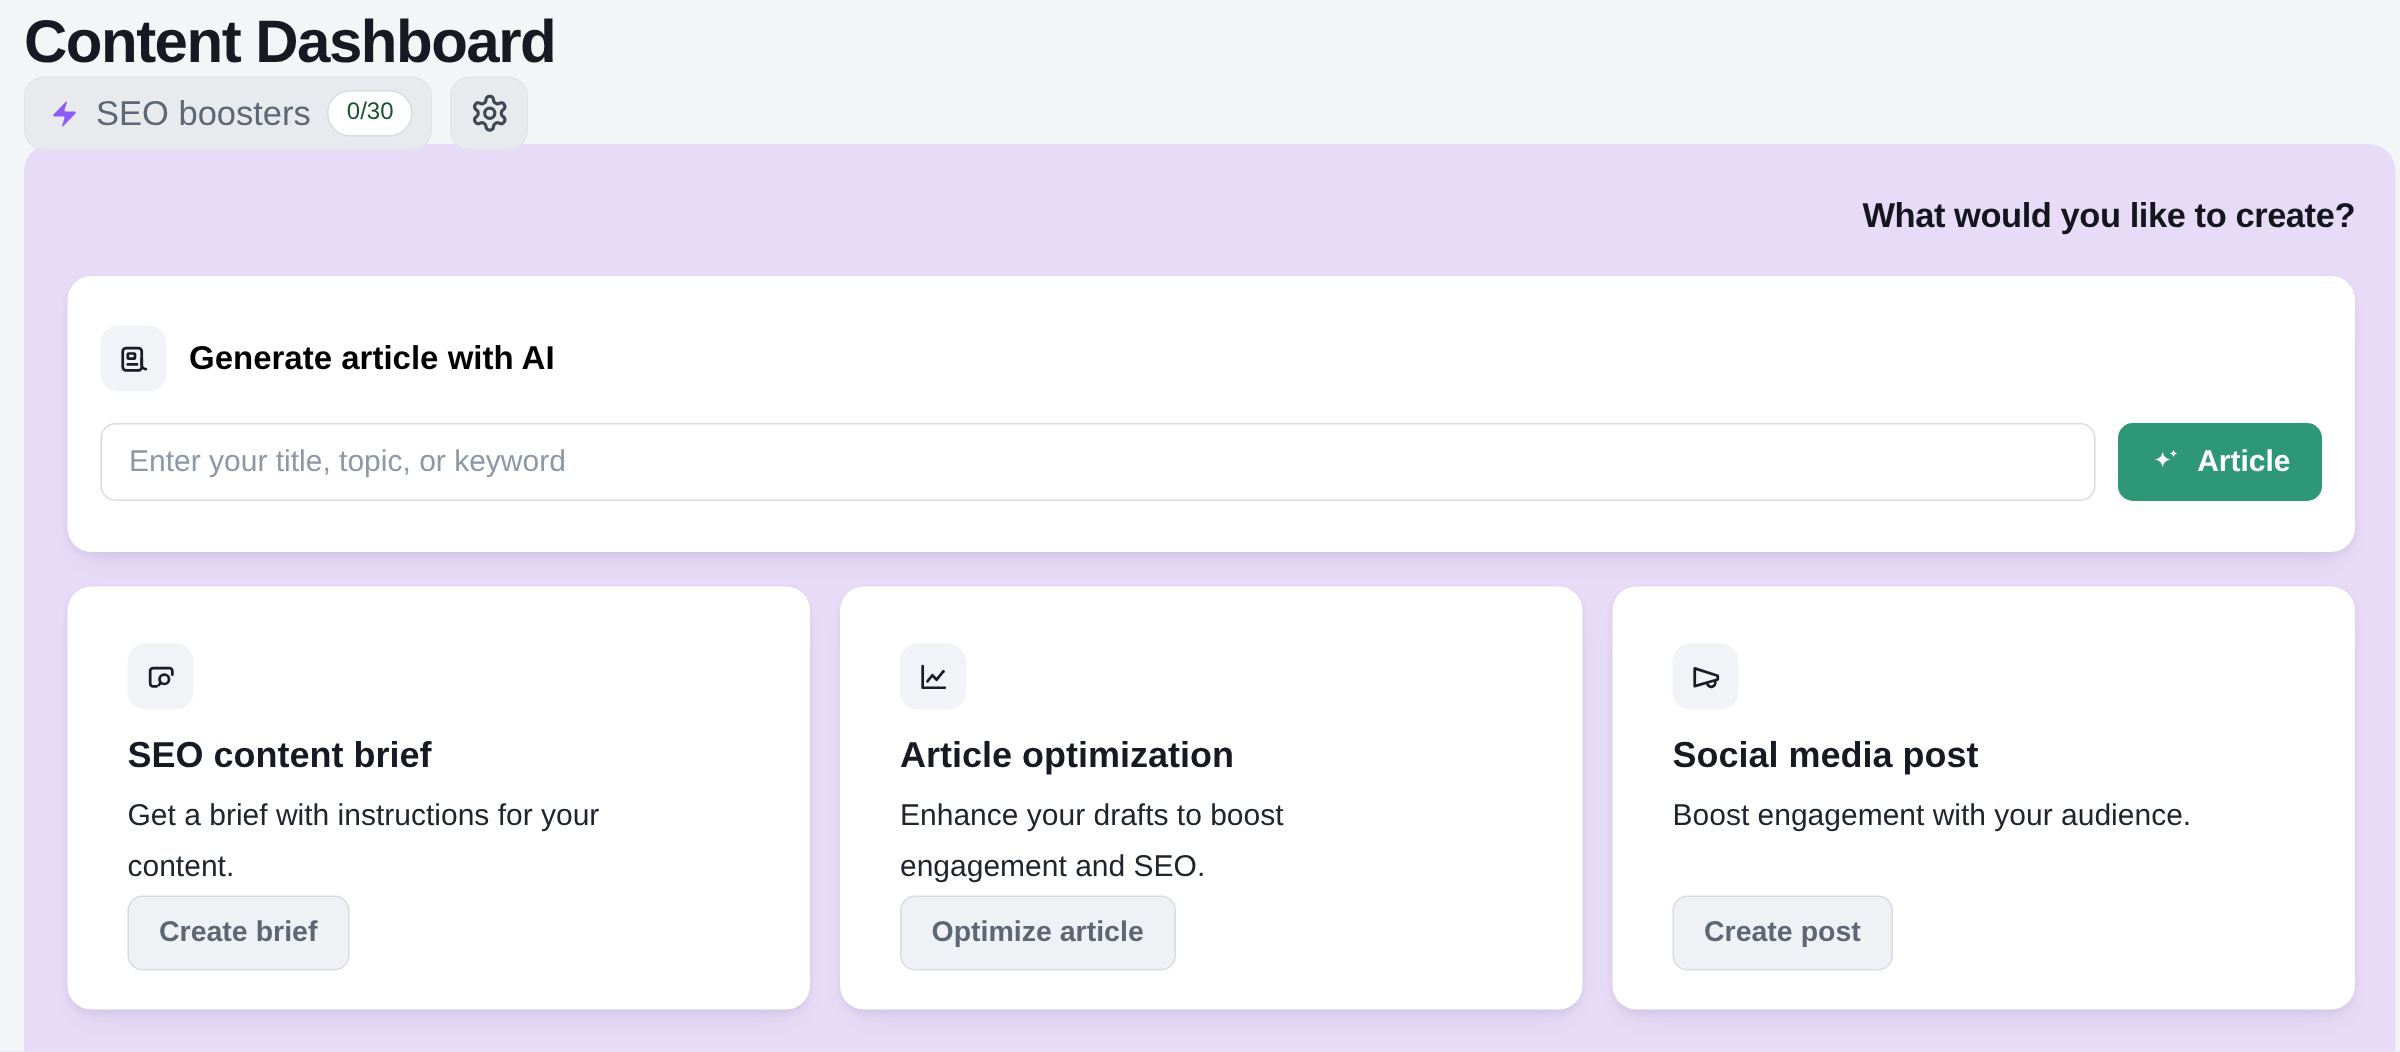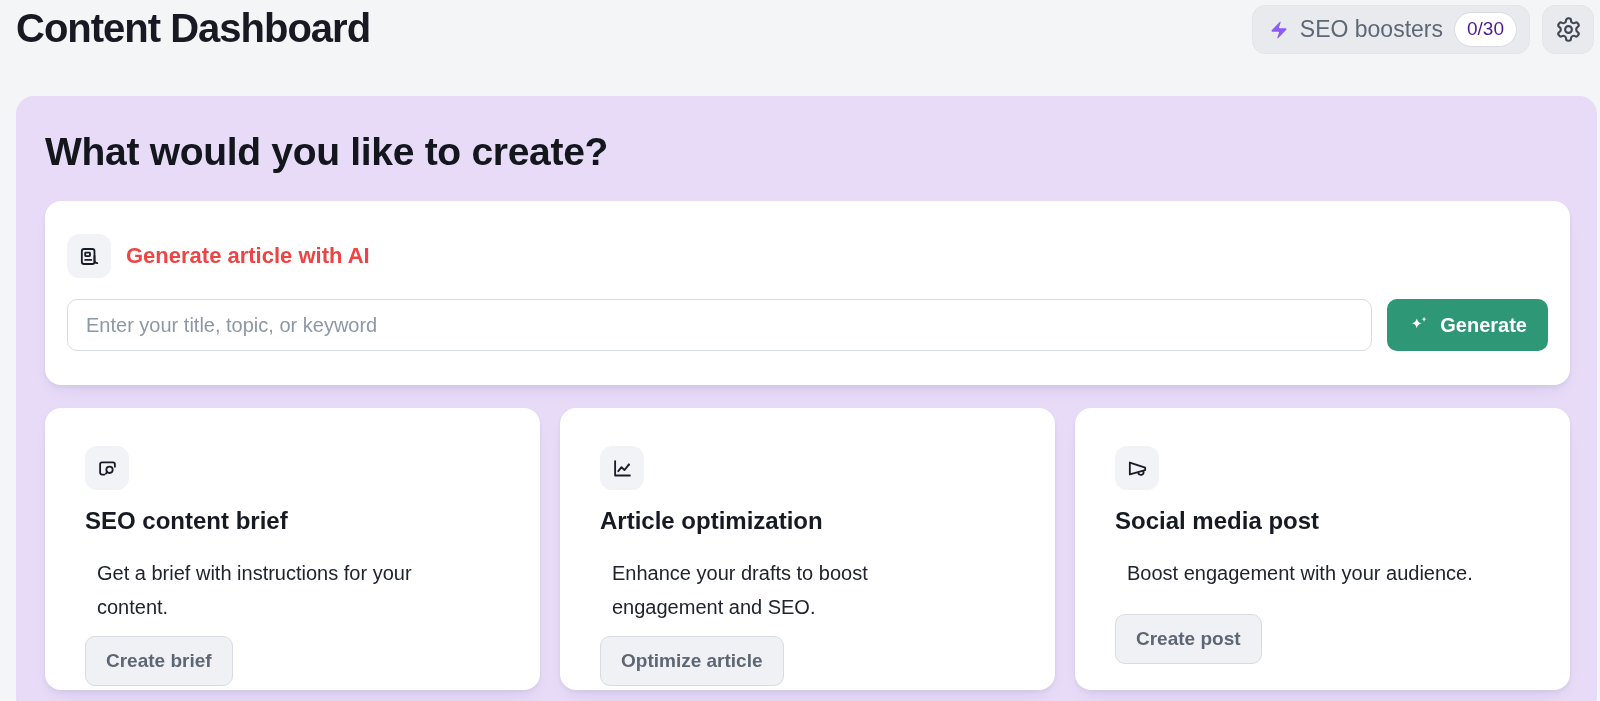--- a/index.html
+++ b/index.html
@@ -8,67 +8,67 @@
     width:1600px; height:701px; overflow:hidden;
     background:#f4f5f7;
     font-family:"Liberation Sans", sans-serif;
     color:#181c27;
   }
   .page { width:1600px; height:701px; position:relative; }
 
   
   .topbar {
     height:76px; padding:4px 6px 0 16px;
-    display:flex; justify-content:space-between; align-items:flex-start;
+    display:flex; justify-content:space-between; align-items:flex-start;flex-direction:column;
   }
   .page-title {
     margin:2px 0 0; font-size:40px; font-weight:700; letter-spacing:-1px;
     color:#171a23; line-height:1.1;
   }
   .topbar-right { display:flex; align-items:center; gap:12px; padding-top:1px; }
   .boosters-badge {
     height:49px; display:flex; align-items:center; gap:11px;
     background:#e9eaee; border:1px solid #e3e5ea; border-radius:13px;
     padding:0 12px 0 16px; cursor:pointer;
   }
   .boosters-badge .label { font-size:23px; color:#5d6876; }
   .count-pill {
     background:#ffffff; border:1px solid #d8dbe2; border-radius:999px;
-    padding:4px 12px; font-size:19px; color:#4c1d95; line-height:1.3;
+    padding:4px 12px; font-size:16px; color:#14532d; line-height:1.3;
   }
   .icon-btn {
     width:52px; height:49px; border:1px solid #e3e5ea; border-radius:13px;
     background:#e9eaee; display:grid; place-items:center; cursor:pointer; padding:0;
   }
   .icon-btn svg { color:#3f4754; }
   .bolt { color:#8b5cf6; }
 
   
   .panel {
     margin:20px 3px 0 16px; height:619px;
     background:#e7dbf7; border-radius:18px;
     padding:30px 27px 44px 29px;
   }
   .panel-heading {
-    margin:4px 0 27px; text-align:left;
-    font-size:39px; font-weight:700; color:#14161d; letter-spacing:-0.3px;
+    margin:4px 0 27px; text-align:right;
+    font-size:23px; font-weight:700; color:#14161d; letter-spacing:-0.3px;
   }
 
   .icon-tile {
     width:44px; height:44px; border-radius:12px; background:#f2f3f7;
     display:grid; place-items:center; color:#181c27; flex:0 0 auto;
   }
 
   
   .gen-card {
     background:#fff; border-radius:16px; padding:33px 22px 34px;
     box-shadow:0 2px 4px rgba(52,28,100,.06), 0 10px 20px -10px rgba(52,28,100,.12);
   }
   .gen-head { display:flex; align-items:center; gap:15px; margin-bottom:21px; }
-  .gen-title { margin:0; font-size:22px; font-weight:700; color:#ef4444; }
+  .gen-title { margin:0; font-size:22px; font-weight:700; color:#000000; }
   .gen-row { display:flex; gap:15px; }
   .topic-input {
     flex:1; height:52px; border:1px solid #d8dbe2; border-radius:10px;
     padding:0 18px; font-size:20px; color:#701a75; background:#fff; outline:none;
     font-family:"Liberation Sans", sans-serif;
   }
   .topic-input::placeholder { color:#8e97a7; }
   .btn-green {
     height:52px; padding:0 21px; border:none; border-radius:10px;
     background:#2d9776; color:#fff; font-size:20px; font-weight:700;
@@ -79,21 +79,21 @@
   
   .cards { display:grid; grid-template-columns:repeat(3,1fr); gap:20px; margin-top:23px; }
   .card {
     background:#fff; border-radius:16px; height:282px; padding:38px 40px 26px;
     display:flex; flex-direction:column; align-items:flex-start;
     box-shadow:0 2px 4px rgba(52,28,100,.06), 0 10px 20px -10px rgba(52,28,100,.12);
   }
   .card .icon-tile { margin-bottom:17px; }
   .card-title { margin:0 0 9px; font-size:24px; font-weight:700; color:#171a23; }
   .card-desc {
-    margin:12px; font-size:20px; line-height:1.7; color:#20242e; white-space:pre-line;
+    margin:0; font-size:20px; line-height:1.7; color:#20242e; white-space:pre-line;
   }
   .btn-gray {
     margin-top:auto; background:#f0f1f5; border:1px solid #d8dbe2; border-radius:10px;
     padding:13px 20px; font-size:19px; font-weight:600; color:#5d6673; cursor:pointer;
     font-family:"Liberation Sans", sans-serif;
   }
 </style>
 </head>
 <body>
 
@@ -141,21 +141,21 @@
       </div>
       <div class="gen-row">
         <input class="topic-input" type="text" placeholder="Enter your title, topic, or keyword" style="">
         <button class="btn-green">
           <span style="display:grid;place-items:center;">
             <svg width="22" height="22" viewBox="0 0 24 24" fill="currentColor">
               <path d="M9.6 4.6c.9 3.6 2 4.7 5.6 5.6-3.6.9-4.7 2-5.6 5.6-.9-3.6-2-4.7-5.6-5.6 3.6-.9 4.7-2 5.6-5.6z"></path>
               <path d="M17.5 3c.45 1.8 1 2.35 2.8 2.8-1.8.45-2.35 1-2.8 2.8-.45-1.8-1-2.35-2.8-2.8 1.8-.45 2.35-1 2.8-2.8z"></path>
             </svg>
           </span>
-          <span>Generate</span>
+          <span>Article</span>
         </button>
       </div>
     </div>
 
     <div class="cards">
 
       <div class="card">
         <span class="icon-tile">
           <svg width="23" height="23" viewBox="0 0 24 24" fill="none" stroke="currentColor" stroke-width="1.9" stroke-linecap="round" stroke-linejoin="round">
             <path d="M8.8 18.3H6.3a2 2 0 0 1-2-2V7.6a2 2 0 0 1 2-2h11.4a2 2 0 0 1 2 2v2.6"></path>

